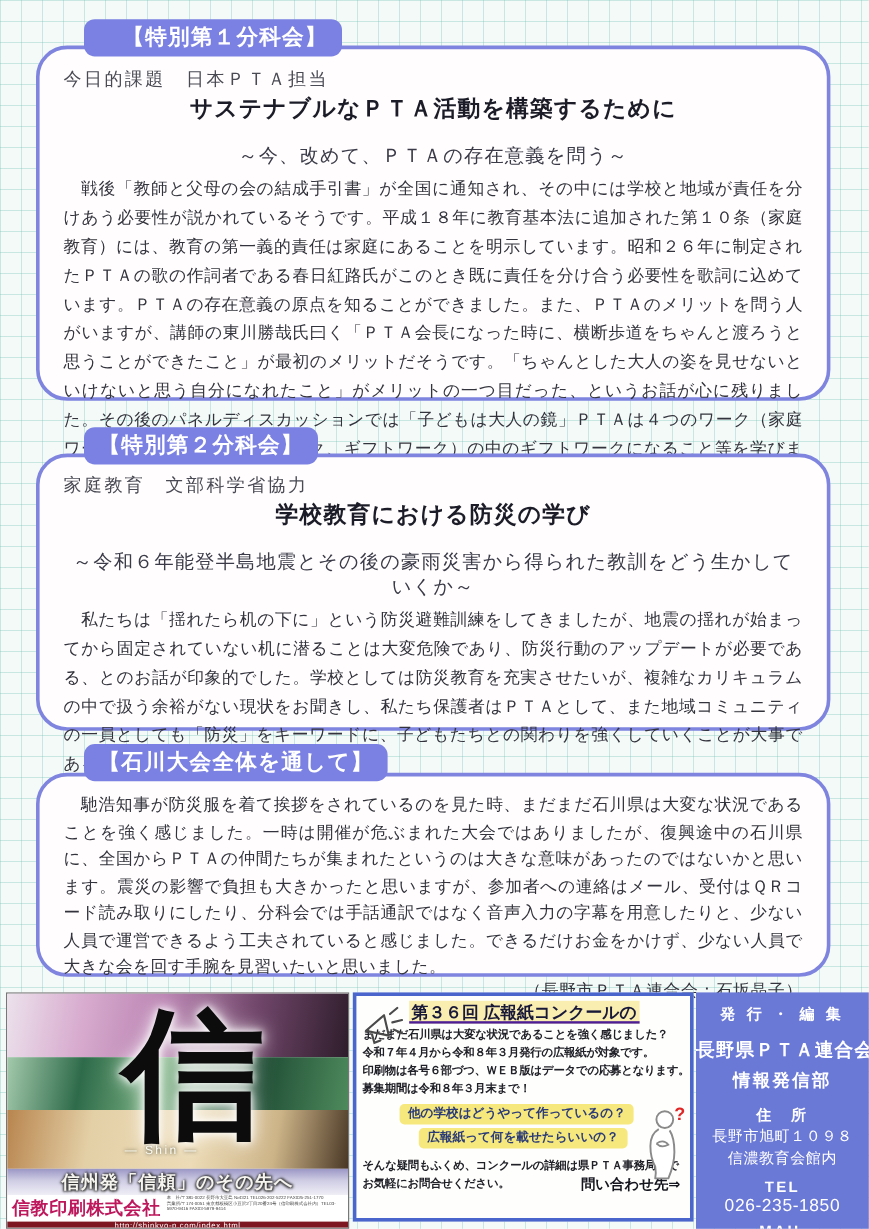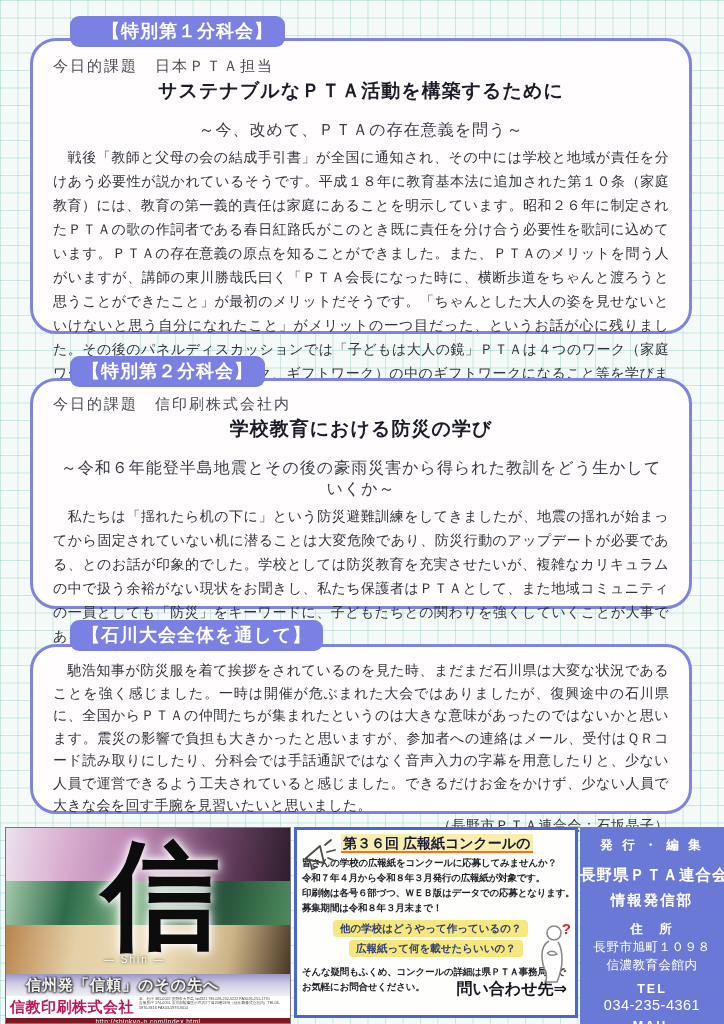--- a/index.html
+++ b/index.html
@@ -38,48 +38,48 @@
   .band{position:absolute;left:0;width:100%;}
   .band1{top:0;height:53px;background:linear-gradient(100deg,#ece2ec 0%,#d8accf 22%,#bb84b3 45%,#70466a 72%,#2e1d2b 100%);}
   .band2{top:53px;height:44px;background:linear-gradient(100deg,#a3c9ab 0%,#2e6b4a 22%,#7ab181 45%,#1d4a33 72%,#4e8a5c 100%);}
   .band3{top:97px;height:49px;background:linear-gradient(100deg,#b8854e 0%,#e4d0a7 25%,#ecdbb6 55%,#cdb488 78%,#4a3826 100%);}
   .band4{top:146px;height:22px;background:linear-gradient(180deg,#9b97c6 0%,#cfcde4 45%,#f0eff6 100%);}
   .ad-kanji{position:absolute;left:96px;top:4px;z-index:2;font-size:118px;line-height:1.1;
             font-family:"Liberation Serif","DejaVu Serif",serif;font-weight:bold;color:#0c0c0c;
             text-shadow:0 0 6px rgba(255,255,255,.95),0 0 12px rgba(255,255,255,.8),0 0 20px rgba(255,255,255,.6);}
   .ad-romaji{position:absolute;left:98px;top:126px;z-index:2;font-size:10px;color:#fdfdf5;
              letter-spacing:2px;text-shadow:0 0 3px #221;}
-  .ad-tagline{position:absolute;left:0;top:148px;width:100%;z-index:2;
+  .ad-tagline{position:absolute;left:0;top:148px;width:100%;z-index:2;text-align:center;
               font-family:"Liberation Serif","DejaVu Serif",serif;font-weight:bold;font-size:15px;
               color:#f6f4ee;letter-spacing:1px;
-              text-shadow:1px 1px 2px #333,-1px 1px 2px #333,1px -1px 2px #333;padding-left:20px;}
+              text-shadow:1px 1px 2px #333,-1px 1px 2px #333,1px -1px 2px #333;}
   .ad-strip{position:absolute;left:0;top:168px;width:100%;height:22px;background:#fff;}
   .ad-company{position:absolute;left:4px;top:2px;font-size:15px;font-weight:bold;color:#be185d;letter-spacing:.5px;}
   .ad-small{position:absolute;left:133px;top:1px;width:230px;font-size:6px;line-height:7px;
             color:#444;transform:scale(.62);transform-origin:left top;}
   .ad-urlbar{position:absolute;left:0;top:190px;width:100%;height:7px;background:#7d1722;
              color:#fff;font-size:6.5px;line-height:7px;text-align:center;letter-spacing:.5px;}
   
   .contest{position:absolute;left:294px;top:827px;width:284px;height:191px;box-sizing:border-box;
            border:3px solid #4a66cc;background:#fefefc;overflow:hidden;}
   .c-title1{margin:5px 2px 0 44px;font-size:14px;font-weight:bold;color:#181838;white-space:nowrap;}
-  .c-title1 span{background:#f9edb0;border-bottom:2px solid #f97316;padding:1px 2px 0;}
+  .c-title1 span{background:#f9edb0;border-bottom:2px solid #4c1d95;padding:1px 2px 0;}
   .c-title2{margin:3px 12px 4px 0;text-align:right;font-size:14.5px;font-weight:bold;color:#101018;}
   .c-lines{margin:2px 3px 0 5px;}
   .contest-line{font-size:9.5px;font-weight:600;color:#202028;line-height:15px;
                 letter-spacing:-.2px;white-space:nowrap;}
   .q-wrap{margin-top:5px;}
   .q{display:block;width:fit-content;background:#f6e87d;border-radius:4px;
      font-size:10.5px;font-weight:bold;color:#2c3c78;padding:2px 7px;line-height:13px;
      white-space:nowrap;}
   .q1{margin:0 0 3px 36px;}
   .q2{margin:0 0 0 52px;}
   .c-close{margin:7px 3px 0 5px;}
   .c-lastrow{display:flex;justify-content:space-between;margin:0 8px 0 5px;}
-  .c-contact{font-size:16px;font-weight:bold;color:#15151f;white-space:nowrap;}
+  .c-contact{font-size:12px;font-weight:bold;color:#15151f;white-space:nowrap;}
   .mega{position:absolute;left:4px;top:8px;}
   .person{position:absolute;right:8px;top:94px;}
   .qmark{position:absolute;right:4px;top:90px;color:#e02525;font-weight:bold;font-size:15px;}
   
   .pub{position:absolute;left:580px;top:827px;width:144px;height:197px;background:#6b79d6;
        color:#fff;text-align:center;box-sizing:border-box;padding-top:10px;overflow:hidden;}
   .pub-label{font-size:12.5px;font-weight:bold;letter-spacing:3px;}
   .pub-org{font-size:15.5px;font-weight:bold;letter-spacing:1px;margin-top:11px;white-space:nowrap;}
   .pub-dept{font-size:14.5px;font-weight:bold;letter-spacing:2px;margin-top:5px;}
   .pub-h{font-size:12.5px;font-weight:bold;letter-spacing:2px;margin-top:11px;}
@@ -95,21 +95,21 @@
   <div class="card" id="card1">
     <div class="topic">今日的課題　日本ＰＴＡ担当</div>
     <div class="sec-title">サステナブルなＰＴＡ活動を構築するために</div>
     <div class="sec-sub">～今、改めて、ＰＴＡの存在意義を問う～</div>
     <div class="sec-body">　戦後「教師と父母の会の結成手引書」が全国に通知され、その中には学校と地域が責任を分けあう必要性が説かれているそうです。平成１８年に教育基本法に追加された第１０条（家庭教育）には、教育の第一義的責任は家庭にあることを明示しています。昭和２６年に制定されたＰＴＡの歌の作詞者である春日紅路氏がこのとき既に責任を分け合う必要性を歌詞に込めています。ＰＴＡの存在意義の原点を知ることができました。また、ＰＴＡのメリットを問う人がいますが、講師の東川勝哉氏曰く「ＰＴＡ会長になった時に、横断歩道をちゃんと渡ろうと思うことができたこと」が最初のメリットだそうです。「ちゃんとした大人の姿を見せないといけないと思う自分になれたこと」がメリットの一つ目だった、というお話が心に残りました。その後のパネルディスカッションでは「子どもは大人の鏡」ＰＴＡは４つのワーク（家庭ワーク、有給ワーク、学習ワーク、ギフトワーク）の中のギフトワークになること等を学びました。</div>
     <div class="sig">（長野県ＰＴＡ連合会事務局：鈴木雅幸）</div>
   </div>
 
   <div class="badge" id="badge2">【特別第２分科会】</div>
   <div class="card" id="card2">
-    <div class="topic">今日的課題　信印刷株式会社内</div>
+    <div class="topic">家庭教育　文部科学省協力</div>
     <div class="sec-title">学校教育における防災の学び</div>
     <div class="sec-sub">～令和６年能登半島地震とその後の豪雨災害から得られた教訓をどう生かしていくか～</div>
     <div class="sec-body">　私たちは「揺れたら机の下に」という防災避難訓練をしてきましたが、地震の揺れが始まってから固定されていない机に潜ることは大変危険であり、防災行動のアップデートが必要である、とのお話が印象的でした。学校としては防災教育を充実させたいが、複雑なカリキュラムの中で扱う余裕がない現状をお聞きし、私たち保護者はＰＴＡとして、また地域コミュニティの一員としても「防災」をキーワードに、子どもたちとの関わりを強くしていくことが大事であると感じました。</div>
     <div class="sig">（長野市ＰＴＡ連合会：小林和彰）</div>
   </div>
 
   <div class="badge" id="badge3">【石川大会全体を通して】</div>
   <div class="card" id="card3">
     <div class="sec-body">　馳浩知事が防災服を着て挨拶をされているのを見た時、まだまだ石川県は大変な状況であることを強く感じました。一時は開催が危ぶまれた大会ではありましたが、復興途中の石川県に、全国からＰＴＡの仲間たちが集まれたというのは大きな意味があったのではないかと思います。震災の影響で負担も大きかったと思いますが、参加者への連絡はメール、受付はＱＲコード読み取りにしたり、分科会では手話通訳ではなく音声入力の字幕を用意したりと、少ない人員で運営できるよう工夫されていると感じました。できるだけお金をかけず、少ない人員で大きな会を回す手腕を見習いたいと思いました。</div>
     <div class="sig">（長野市ＰＴＡ連合会：石坂晶子）</div>
@@ -134,21 +134,21 @@
   </div>
 
   <div class="contest">
     <svg class="mega" width="38" height="34" viewBox="0 0 38 34">
       <path d="M4 21 L19 8 L23 25 Z" fill="none" stroke="#4a4a4a" stroke-width="1.8" stroke-linejoin="round"></path>
       <path d="M9 24 l2 7 l5 -2" fill="none" stroke="#4a4a4a" stroke-width="1.8" stroke-linecap="round"></path>
       <path d="M24 7 l6 -5 M26 14 l8 -2 M27 20 l7 3" fill="none" stroke="#4a4a4a" stroke-width="1.8" stroke-linecap="round"></path>
     </svg>
     <div class="c-title1"><span>第３６回 広報紙コンクールの</span></div>
     <div class="c-lines">
-      <div class="contest-line">皆さんの学校の広報紙をコンクールに応募してみませんか？</div>
+      <div class="contest-line">まだまだ石川県は大変な状況であることを強く感じました？</div>
       <div class="contest-line">令和７年４月から令和８年３月発行の広報紙が対象です。</div>
       <div class="contest-line">印刷物は各号６部づつ、ＷＥＢ版はデータでの応募となります。</div>
       <div class="contest-line">募集期間は令和８年３月末まで！</div>
     </div>
     <div class="q-wrap">
       <span class="q q1">他の学校はどうやって作っているの？</span>
       <span class="q q2">広報紙って何を載せたらいいの？</span>
     </div>
     <div class="c-close">
       <div class="contest-line">そんな疑問もふくめ、コンクールの詳細は県ＰＴＡ事務局まで</div>
@@ -166,18 +166,18 @@
   </div>
 
   <div class="pub">
     <div class="pub-label">発 行 ・ 編 集</div>
     <div class="pub-org">長野県ＰＴＡ連合会</div>
     <div class="pub-dept">情報発信部</div>
     <div class="pub-h">住　所</div>
     <div class="pub-t">長野市旭町１０９８</div>
     <div class="pub-t">信濃教育会館内</div>
     <div class="pub-h" style="margin-top:8px;">TEL</div>
-    <div class="pub-t pub-tel">034-235-4361</div>
+    <div class="pub-t pub-tel">026-235-1850</div>
     <div class="pub-h" style="margin-top:6px;">MAIL</div>
 
   </div>
 
 </div>
 
 </body></html>

